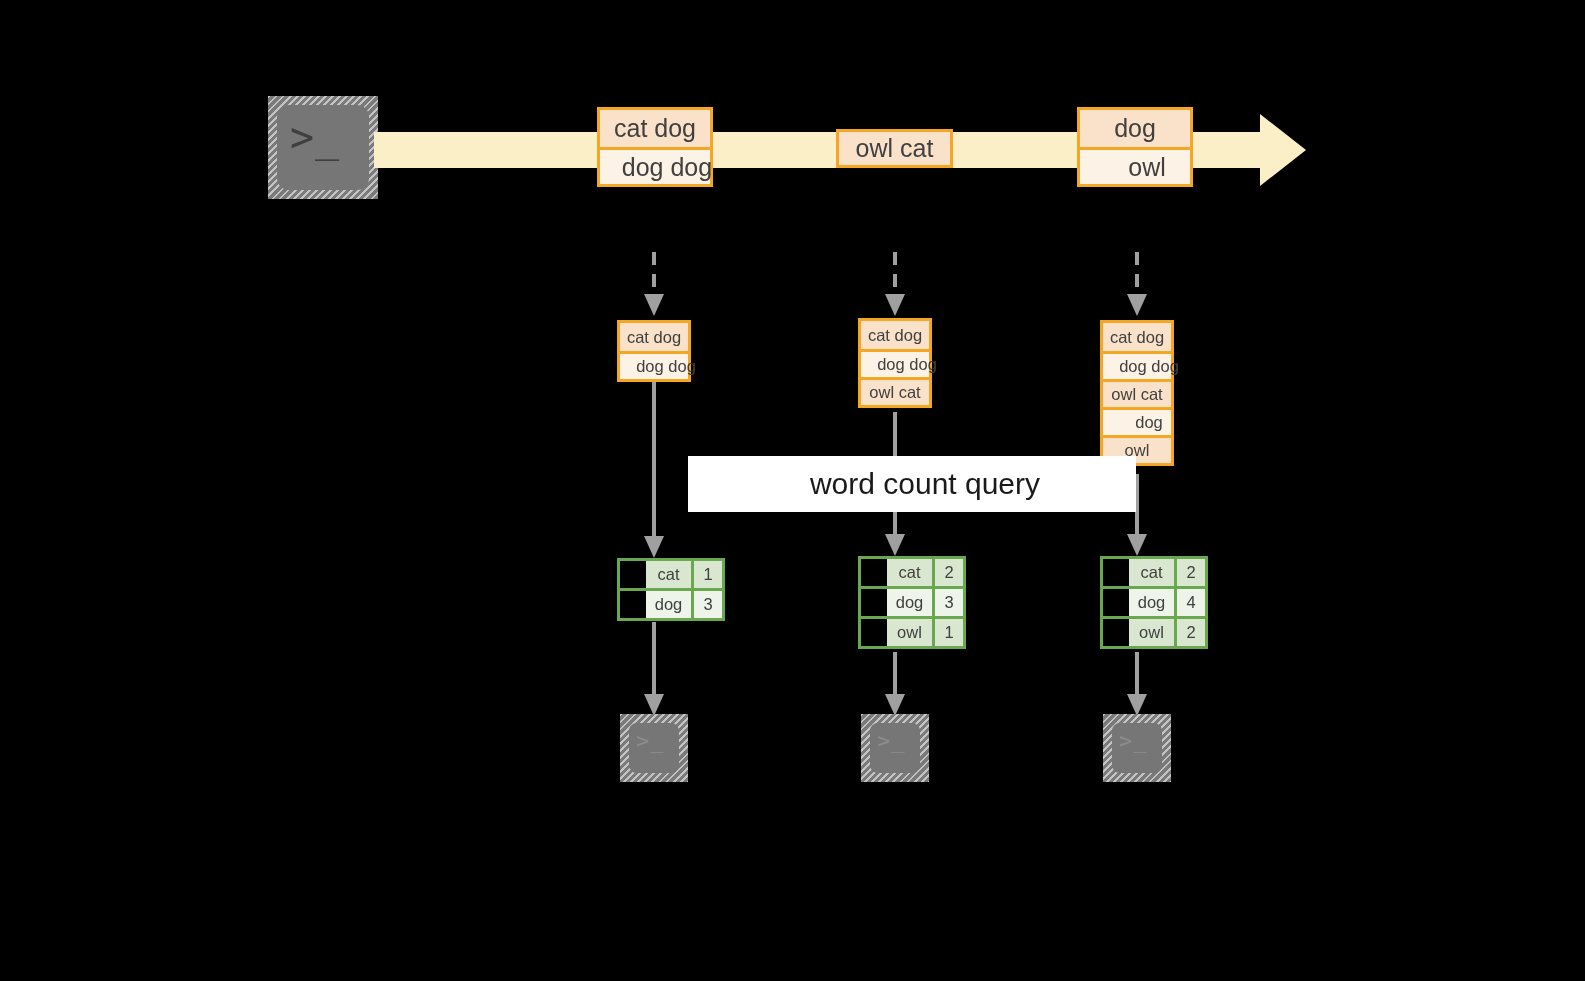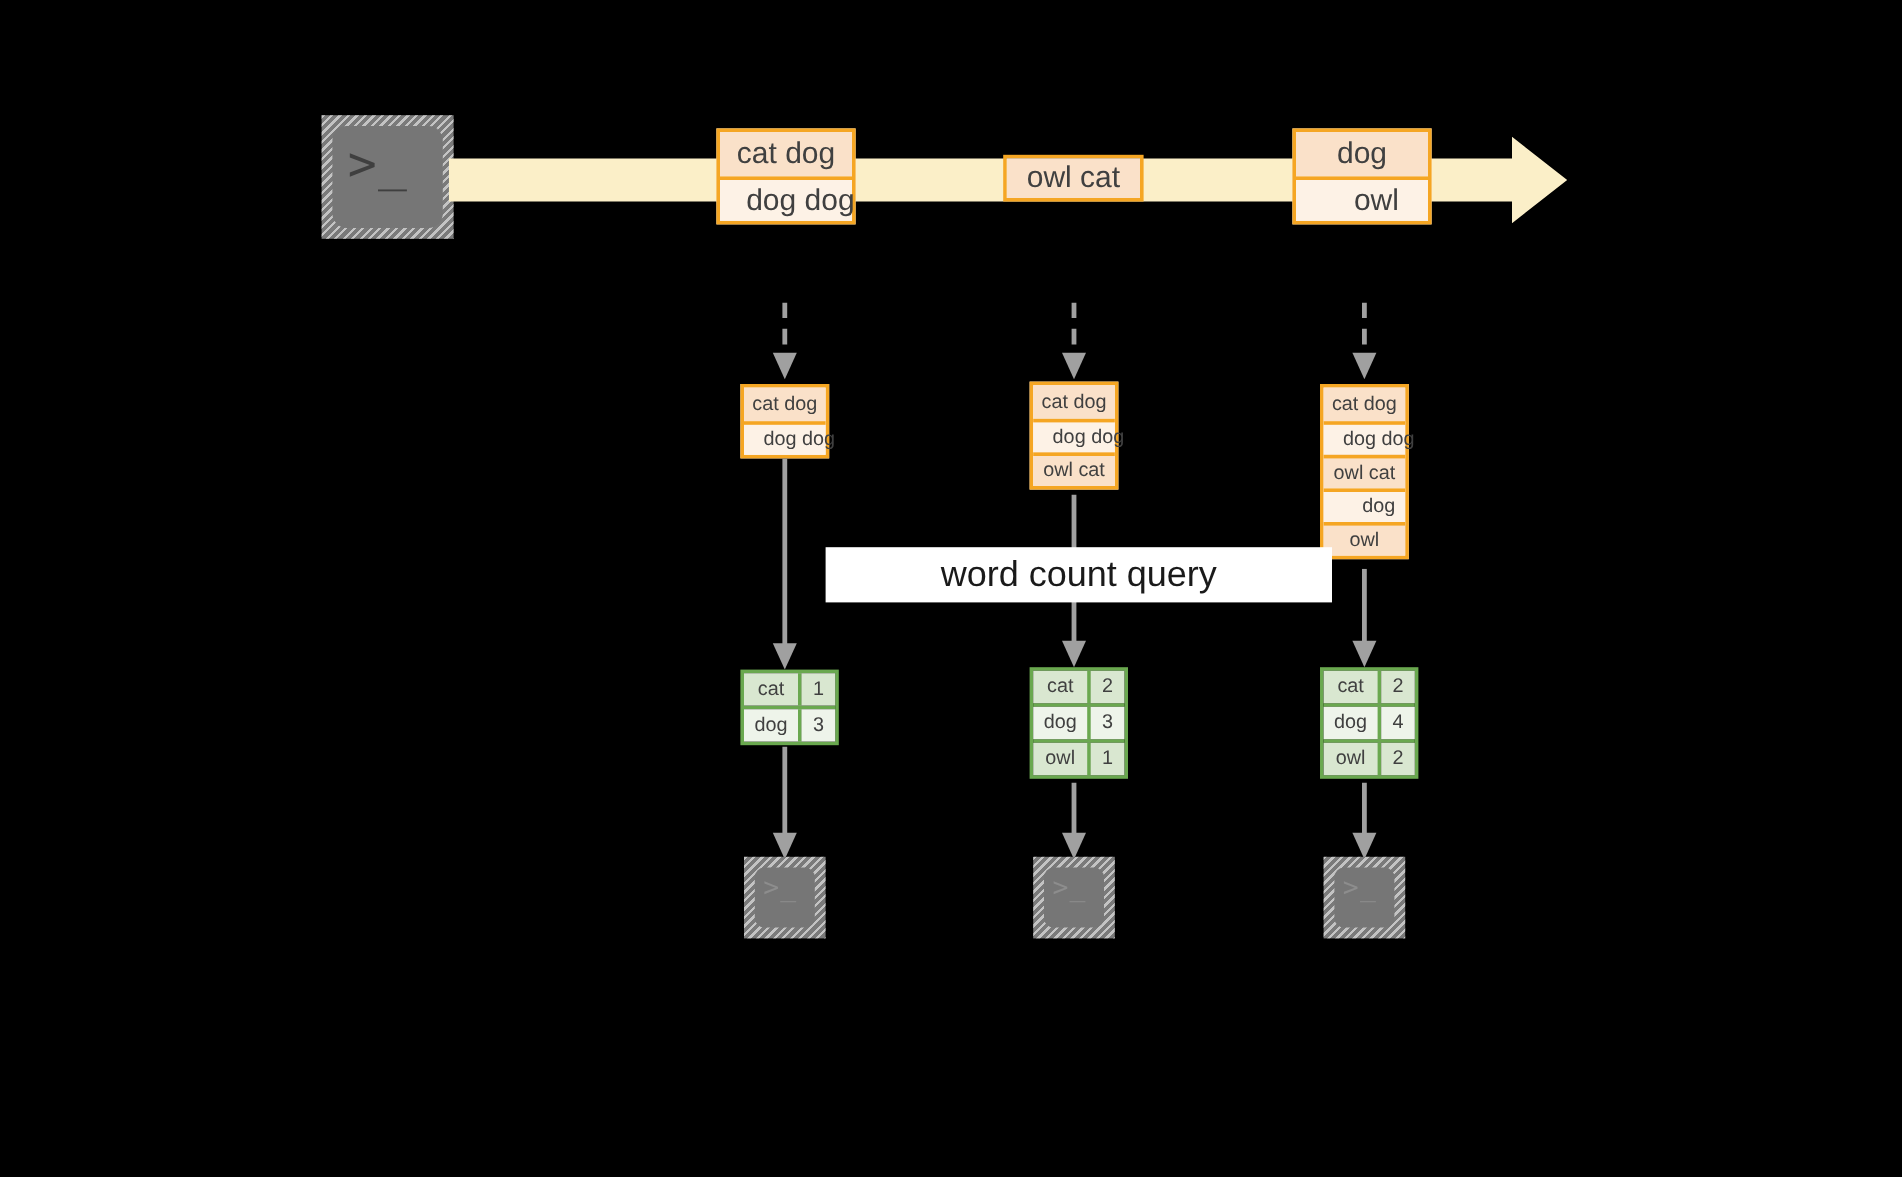--- a/index.html
+++ b/index.html
@@ -90,21 +90,21 @@
   
   .stack .row { height: 28px; font-size: 16.5px; }
 
   
   .green-table {
     position: absolute;
     box-sizing: border-box;
     border: 3px solid #6aa84f;
     border-collapse: collapse;
   }
-  .green-table .trow { display: flex; }
+  .green-table .trow { display: flex; padding-left: 26px; }
   .green-table .trow + .trow { border-top: 3px solid #6aa84f; }
   .green-table .cell {
     box-sizing: border-box;
     height: 27px;
     display: flex;
     align-items: center;
     justify-content: center;
     font-size: 16.5px;
     color: #404040;
   }
@@ -115,25 +115,26 @@
 
   
   .connector { position: absolute; pointer-events: none; }
 
   
   .query-banner {
     position: absolute;
     left: 688px;
     top: 456px;
     width: 422px;
-    height: 46px;
+    height: 56px;
     background: #ffffff;
     display: flex;
     align-items: center;
     justify-content: center;
+    padding-left: 26px;
   }
   .query-banner span {
     font-size: 30px;
     color: #1a1a1a;
     white-space: nowrap;
   }
 </style>
 </head>
 <body>
 

